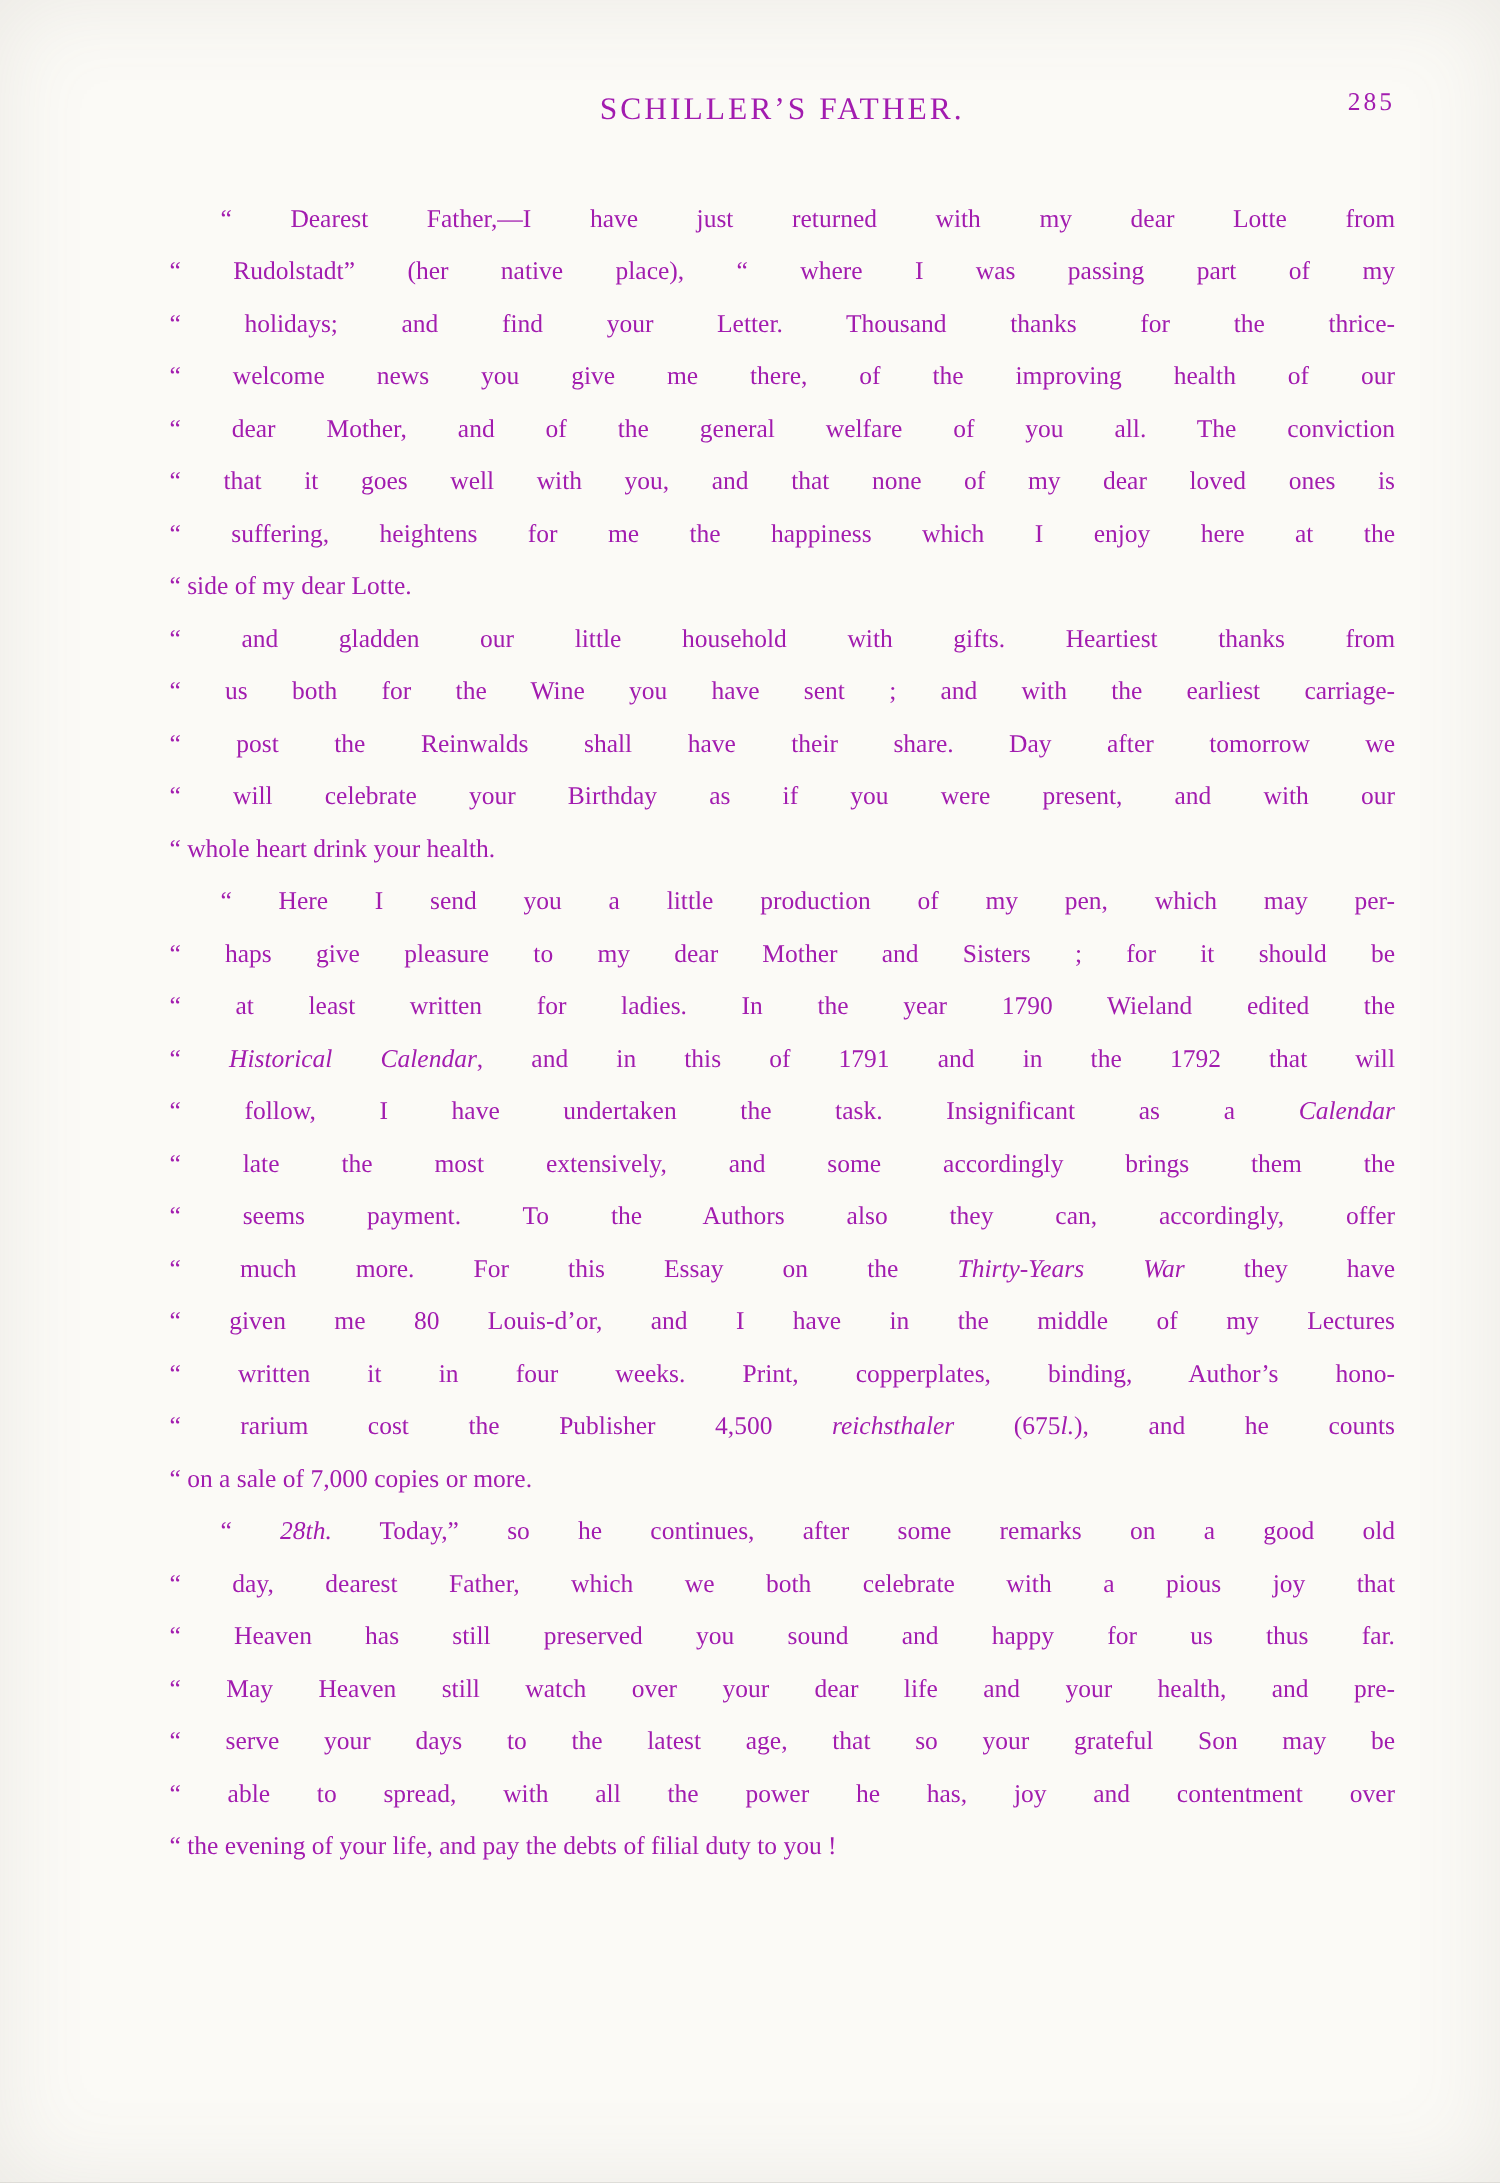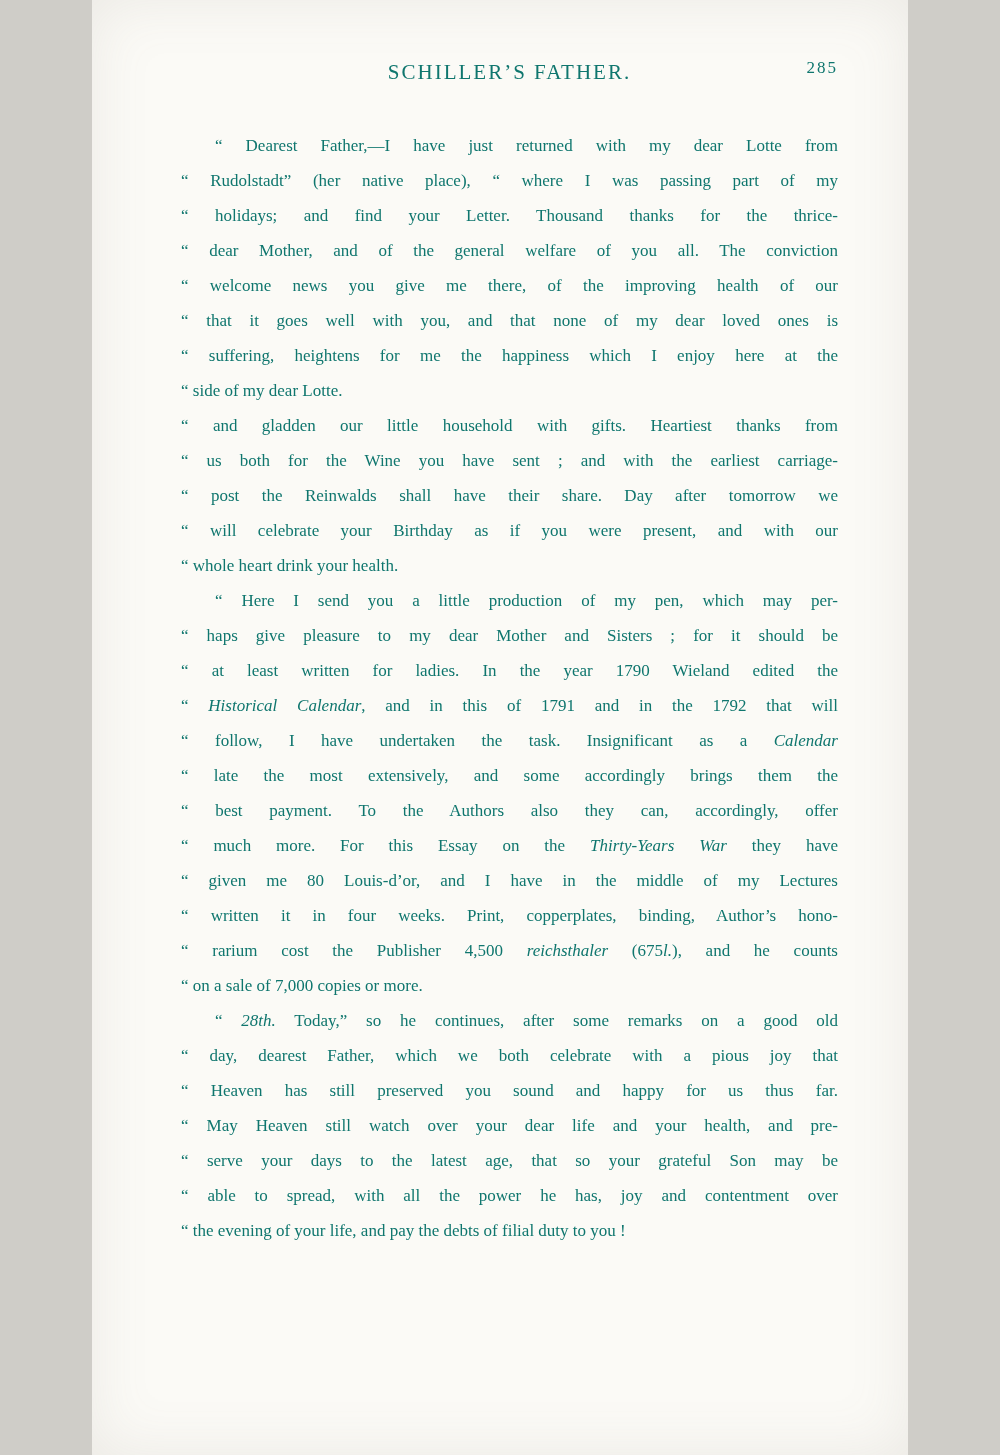--- a/index.html
+++ b/index.html
@@ -1,24 +1,24 @@
 <!DOCTYPE html>
 <html><head>
 <meta charset="utf-8">
 <style>
   html, body { margin: 0; padding: 0; background: #cfcdc8; }
   .page {
     position: relative;
-    width: 816px;
+    width: 1000px;
     height: 1455px;
     margin: 0 auto;
     background: #fbfaf6;
     box-sizing: border-box;
-    padding: 60px 70px 0 89px;
-    color: #0f766e;
+    padding: 60px 70px 0 113px;
+    color: #a21caf;
     font-family: "Liberation Serif", "DejaVu Serif", serif;
     overflow: hidden;
     box-shadow: inset 0 0 60px rgba(120,115,105,0.12);
   }
   .header {
     position: relative;
     height: 30px;
     margin-bottom: 38px;
     font-size: 21px;
   }
@@ -55,41 +55,41 @@
 <div class="page">
   <div class="header">
     <span class="running-title">SCHILLER’S FATHER.</span>
     <span class="page-number">285</span>
   </div>
   <div class="letter-body">
       <div class="paragraph">
         <div class="line first"><span>“ Dearest Father,—I have just returned with my dear Lotte from</span></div>
         <div class="line"><span>“ Rudolstadt” (her native place), “ where I was passing part of my</span></div>
         <div class="line"><span>“ holidays; and find your Letter. Thousand thanks for the thrice-</span></div>
+        <div class="line"><span>“ welcome news you give me there, of the improving health of our</span></div>
         <div class="line"><span>“ dear Mother, and of the general welfare of you all. The conviction</span></div>
-        <div class="line"><span>“ welcome news you give me there, of the improving health of our</span></div>
         <div class="line"><span>“ that it goes well with you, and that none of my dear loved ones is</span></div>
         <div class="line"><span>“ suffering, heightens for me the happiness which I enjoy here at the</span></div>
         <div class="line last"><span>“ side of my dear Lotte.</span></div>
       </div>
       <div class="paragraph">
         <div class="line"><span>“ and gladden our little household with gifts. Heartiest thanks from</span></div>
         <div class="line"><span>“ us both for the Wine you have sent ; and with the earliest carriage-</span></div>
         <div class="line"><span>“ post the Reinwalds shall have their share. Day after tomorrow we</span></div>
         <div class="line"><span>“ will celebrate your Birthday as if you were present, and with our</span></div>
         <div class="line last"><span>“ whole heart drink your health.</span></div>
       </div>
       <div class="paragraph">
         <div class="line first"><span>“ Here I send you a little production of my pen, which may per-</span></div>
         <div class="line"><span>“ haps give pleasure to my dear Mother and Sisters ; for it should be</span></div>
         <div class="line"><span>“ at least written for ladies. In the year 1790 Wieland edited the</span></div>
         <div class="line"><span>“ </span><span class="it">Historical Calendar</span><span>, and in this of 1791 and in the 1792 that will</span></div>
         <div class="line"><span>“ follow, I have undertaken the task. Insignificant as a </span><span class="it">Calendar</span></div>
         <div class="line"><span>“ late the most extensively, and some accordingly brings them the</span></div>
-        <div class="line"><span>“ best payment. To the Authors also they can, accordingly, offer</span></div>
+        <div class="line"><span>“ seems payment. To the Authors also they can, accordingly, offer</span></div>
         <div class="line"><span>“ much more. For this Essay on the </span><span class="it">Thirty-Years War</span><span> they have</span></div>
         <div class="line"><span>“ given me 80 Louis-d’or, and I have in the middle of my Lectures</span></div>
         <div class="line"><span>“ written it in four weeks. Print, copperplates, binding, Author’s hono-</span></div>
         <div class="line"><span>“ rarium cost the Publisher 4,500 </span><span class="it">reichsthaler</span><span> (675</span><span class="it">l.</span><span>), and he counts</span></div>
         <div class="line last"><span>“ on a sale of 7,000 copies or more.</span></div>
       </div>
       <div class="paragraph">
         <div class="line first"><span>“ </span><span class="it">28th.</span><span> Today,” so he continues, after some remarks on a good old</span></div>
         <div class="line"><span>“ day, dearest Father, which we both celebrate with a pious joy that</span></div>
         <div class="line"><span>“ Heaven has still preserved you sound and happy for us thus far.</span></div>

